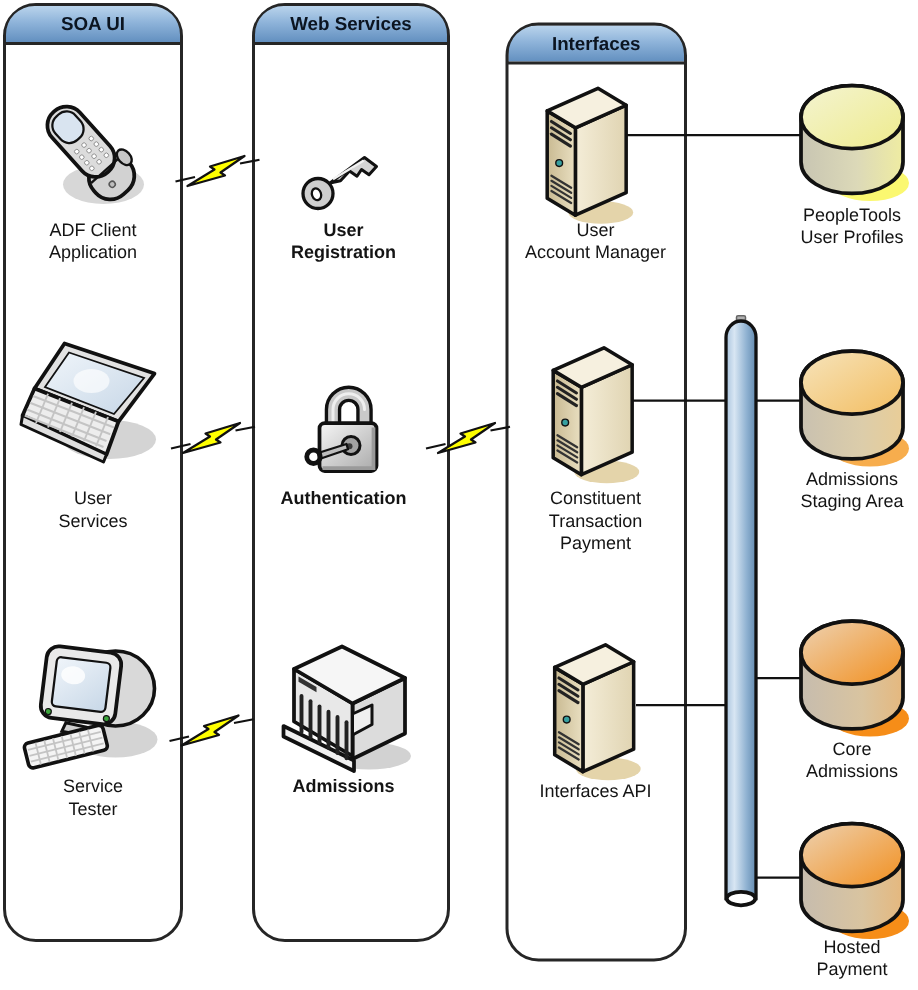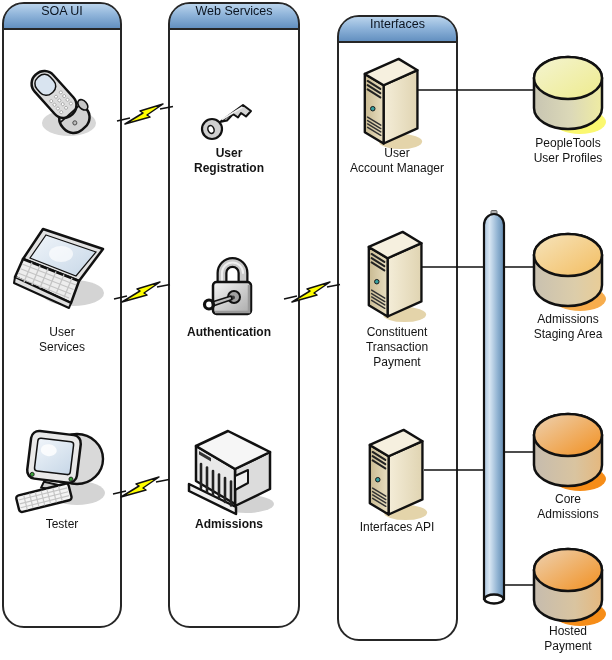--- a/index.html
+++ b/index.html
@@ -4,22 +4,22 @@
 <style>
   html,body{margin:0;padding:0;background:#fff;}
   #canvas{position:relative;width:612px;height:660px;background:#fff;
           font-family:"Liberation Sans", sans-serif;color:#141414;overflow:hidden;}
   .lane{position:absolute;top:2px;height:626px;background:#fff;
         border:2px solid #262626;border-radius:22px;box-sizing:border-box;}
   .lane-hd{position:absolute;top:-1px;left:-1px;right:-1px;height:24px;
            border:1px solid #262626;border-bottom:2px solid #262626;
            border-radius:20px 20px 0 0;
            background:linear-gradient(#bad4ec 0%,#8fb4da 45%,#6390c0 100%);
-           display:flex;align-items:flex-start;justify-content:center;
-           font-weight:normal;font-size:12.5px;color:#0b1420;}
+           display:flex;align-items:center;justify-content:center;
+           font-weight:bold;font-size:12.5px;color:#0b1420;}
   .lbl{position:absolute;width:120px;text-align:center;font-size:12px;
        line-height:15px;color:#141414;}
   .lbl .ln{display:block;}
   .b{font-weight:bold;}
   svg{position:absolute;overflow:visible;}
   .flat{position:static;}
 </style>
 </head>
 <body>
 
@@ -331,20 +331,24 @@
     <path d="M43 9 L56 6.5" stroke="#111" stroke-width="1.5" fill="none"></path>
     <polygon points="8,24 26,13 23,11 46,4 30,15 33,17" fill="#ffff00" stroke="#111" stroke-width="1.5" stroke-linejoin="round"></polygon>
   </svg>
   <svg style="left:113px;top:473px" width="56" height="28" viewBox="0 0 56 28">
     <path d="M0 21 L13 18" stroke="#111" stroke-width="1.5" fill="none"></path>
     <path d="M43 9 L56 6.5" stroke="#111" stroke-width="1.5" fill="none"></path>
     <polygon points="8,24 26,13 23,11 46,4 30,15 33,17" fill="#ffff00" stroke="#111" stroke-width="1.5" stroke-linejoin="round"></polygon>
   </svg>
 
   
+  <div class="lbl" style="left:2px;top:146px">
+    <span class="ln">ADF Client</span>
+    <span class="ln">Application</span>
+  </div>
   <div class="lbl b" style="left:169px;top:146px">
     <span class="ln">User</span>
     <span class="ln">Registration</span>
   </div>
   <div class="lbl" style="left:337px;top:146px">
     <span class="ln">User</span>
     <span class="ln">Account Manager</span>
   </div>
   <div class="lbl" style="left:508px;top:136px">
     <span class="ln">PeopleTools</span>
@@ -362,20 +366,21 @@
     <span class="ln">Constituent</span>
     <span class="ln">Transaction</span>
     <span class="ln">Payment</span>
   </div>
   <div class="lbl" style="left:508px;top:312px">
     <span class="ln">Admissions</span>
     <span class="ln">Staging Area</span>
   </div>
 
   <div class="lbl" style="left:2px;top:517px">
+    <span class="ln">Service</span>
     <span class="ln">Tester</span>
   </div>
   <div class="lbl b" style="left:169px;top:517px">
     <span class="ln">Admissions</span>
   </div>
   <div class="lbl" style="left:337px;top:520px">
     <span class="ln">Interfaces API</span>
   </div>
   <div class="lbl" style="left:508px;top:492px">
     <span class="ln">Core</span>

